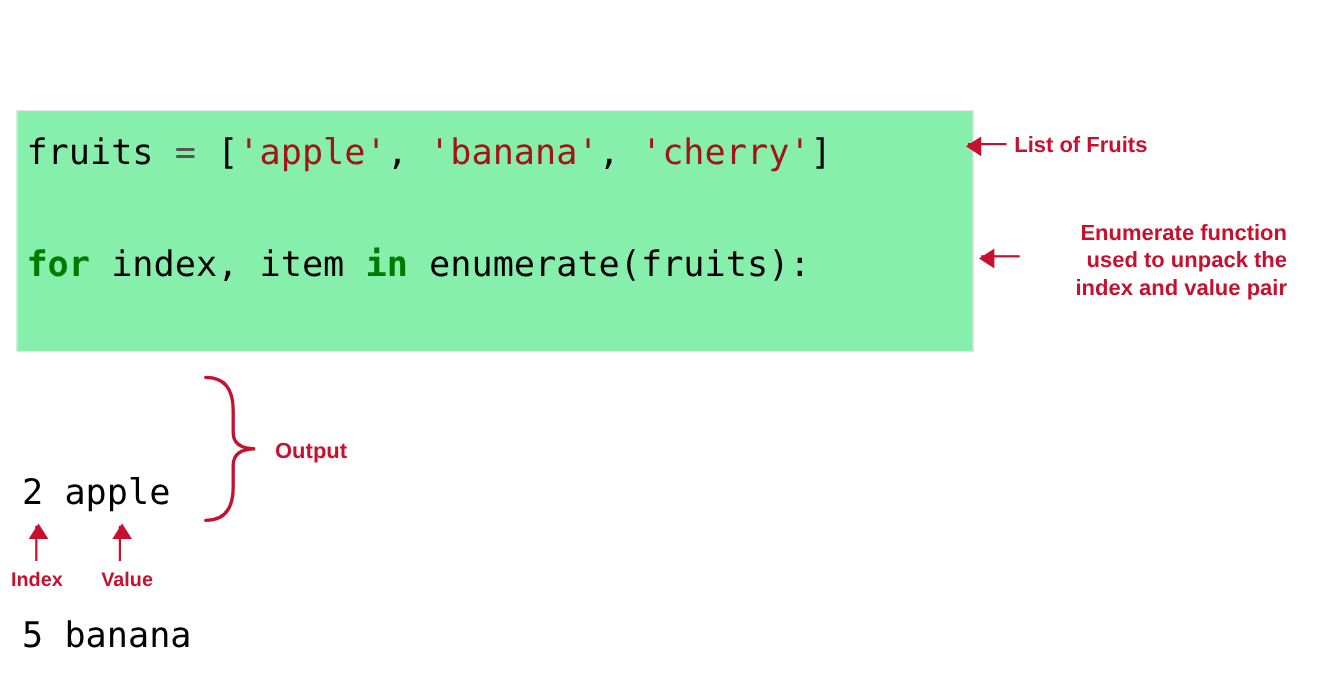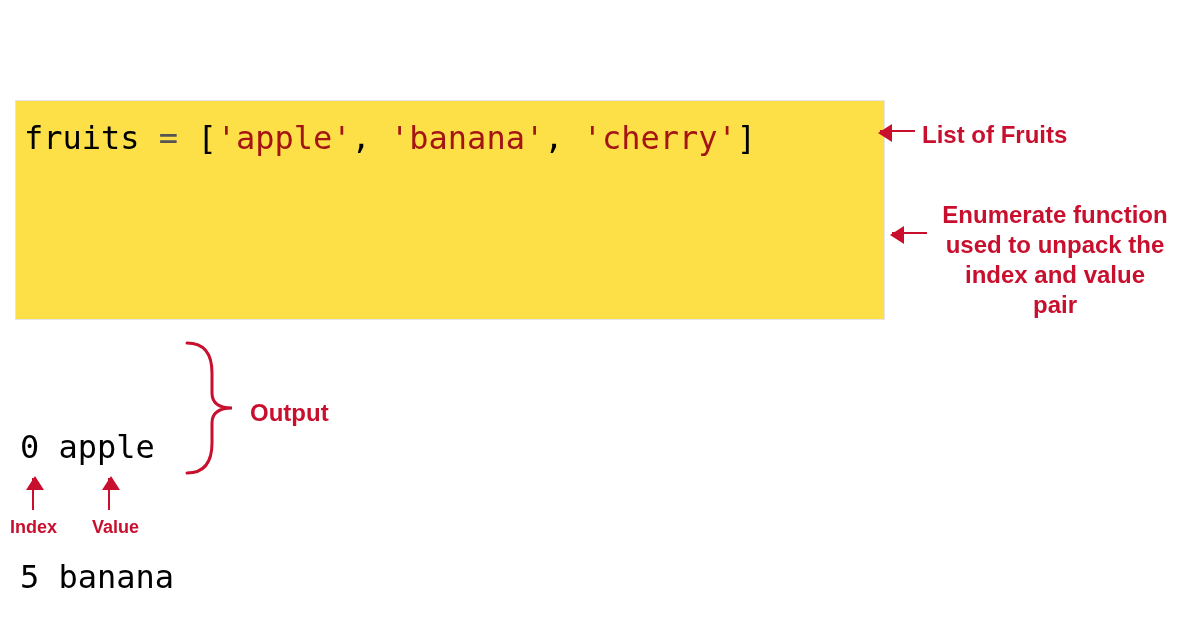--- a/index.html
+++ b/index.html
@@ -14,21 +14,21 @@
     position: relative;
     width: 1200px;
     height: 630px;
   }
   .code-block {
     position: absolute;
     left: 15px;
     top: 100px;
     width: 870px;
     height: 220px;
-    background: #fde047;
+    background: #86efac;
     border: 1px solid #e5e5e5;
     box-sizing: border-box;
     padding: 12px 8px 8px 8px;
     font-size: 32px;
     line-height: 1.6;
     color: #000;
   }
   .code-block .line { white-space: pre; }
   .tok-op   { color: #555; }
   .tok-str  { color: #a31515; }
@@ -44,21 +44,21 @@
     line-height: 1.35;
     color: #000;
     white-space: pre;
   }
 
   .ann {
     position: absolute;
     color: #c8102e;
     font-family: Arial, sans-serif;
     font-weight: 700;
-    font-size: 24px;
+    font-size: 20px;
     line-height: 1.25;
   }
   .ann-sm { font-size: 18px; }
 
   
   .arrow-left {
     position: absolute;
     height: 0;
     border-top: 2px solid #c8102e;
   }
@@ -91,33 +91,34 @@
   }
 </style>
 </head>
 <body>
 
 <div class="canvas">
 
   <div class="code-block">
     <div class="line"><span class="tok-var">fruits</span><span class="tok-op"> = </span><span class="tok-punc">[</span><span class="tok-str">'apple'</span><span class="tok-punc">, </span><span class="tok-str">'banana'</span><span class="tok-punc">, </span><span class="tok-str">'cherry'</span><span class="tok-punc">]</span></div>
     <div class="line"> </div>
+    <div class="line"><span class="tok-kw">for</span><span> </span><span class="tok-var">index</span><span class="tok-punc">, </span><span class="tok-var">item</span><span> </span><span class="tok-kw">in</span><span> </span><span class="tok-var">enumerate</span><span class="tok-punc">(</span><span class="tok-var">fruits</span><span class="tok-punc">):</span></div>
   </div>
 
   <div class="output-block">
-    <div>0 apple</div>
+    <div>2 apple</div>
     <div>5 banana</div>
     
   </div>
 
   <div class="arrow-left" style="left:880px; top:130px; width:35px;"></div>
   <div class="ann" style="left:922px; top:120px;">List of Fruits</div>
 
   <div class="arrow-left" style="left:892px; top:232px; width:35px;"></div>
-  <div class="ann" style="left:940px; top:200px; width:230px; text-align:center;">Enumerate function used to unpack the index and value pair</div>
+  <div class="ann" style="left:940px; top:200px; width:230px; text-align:right;">Enumerate function used to unpack the index and value pair</div>
 
   <svg class="brace-svg" style="left:182px; top:338px;" width="60" height="140" viewBox="0 0 60 140">
     <path d="M 5 5 Q 30 5 30 35 L 30 55 Q 30 70 50 70 Q 30 70 30 85 L 30 105 Q 30 135 5 135" fill="none" stroke="#c8102e" stroke-width="3" stroke-linecap="round"></path>
   </svg>
   <div class="ann" style="left:250px; top:398px;">Output</div>
 
   <div class="arrow-up" style="left:32px; top:478px; height:32px;"></div>
   <div class="ann ann-sm" style="left:10px; top:516px;">Index</div>
 
   <div class="arrow-up" style="left:108px; top:478px; height:32px;"></div>

